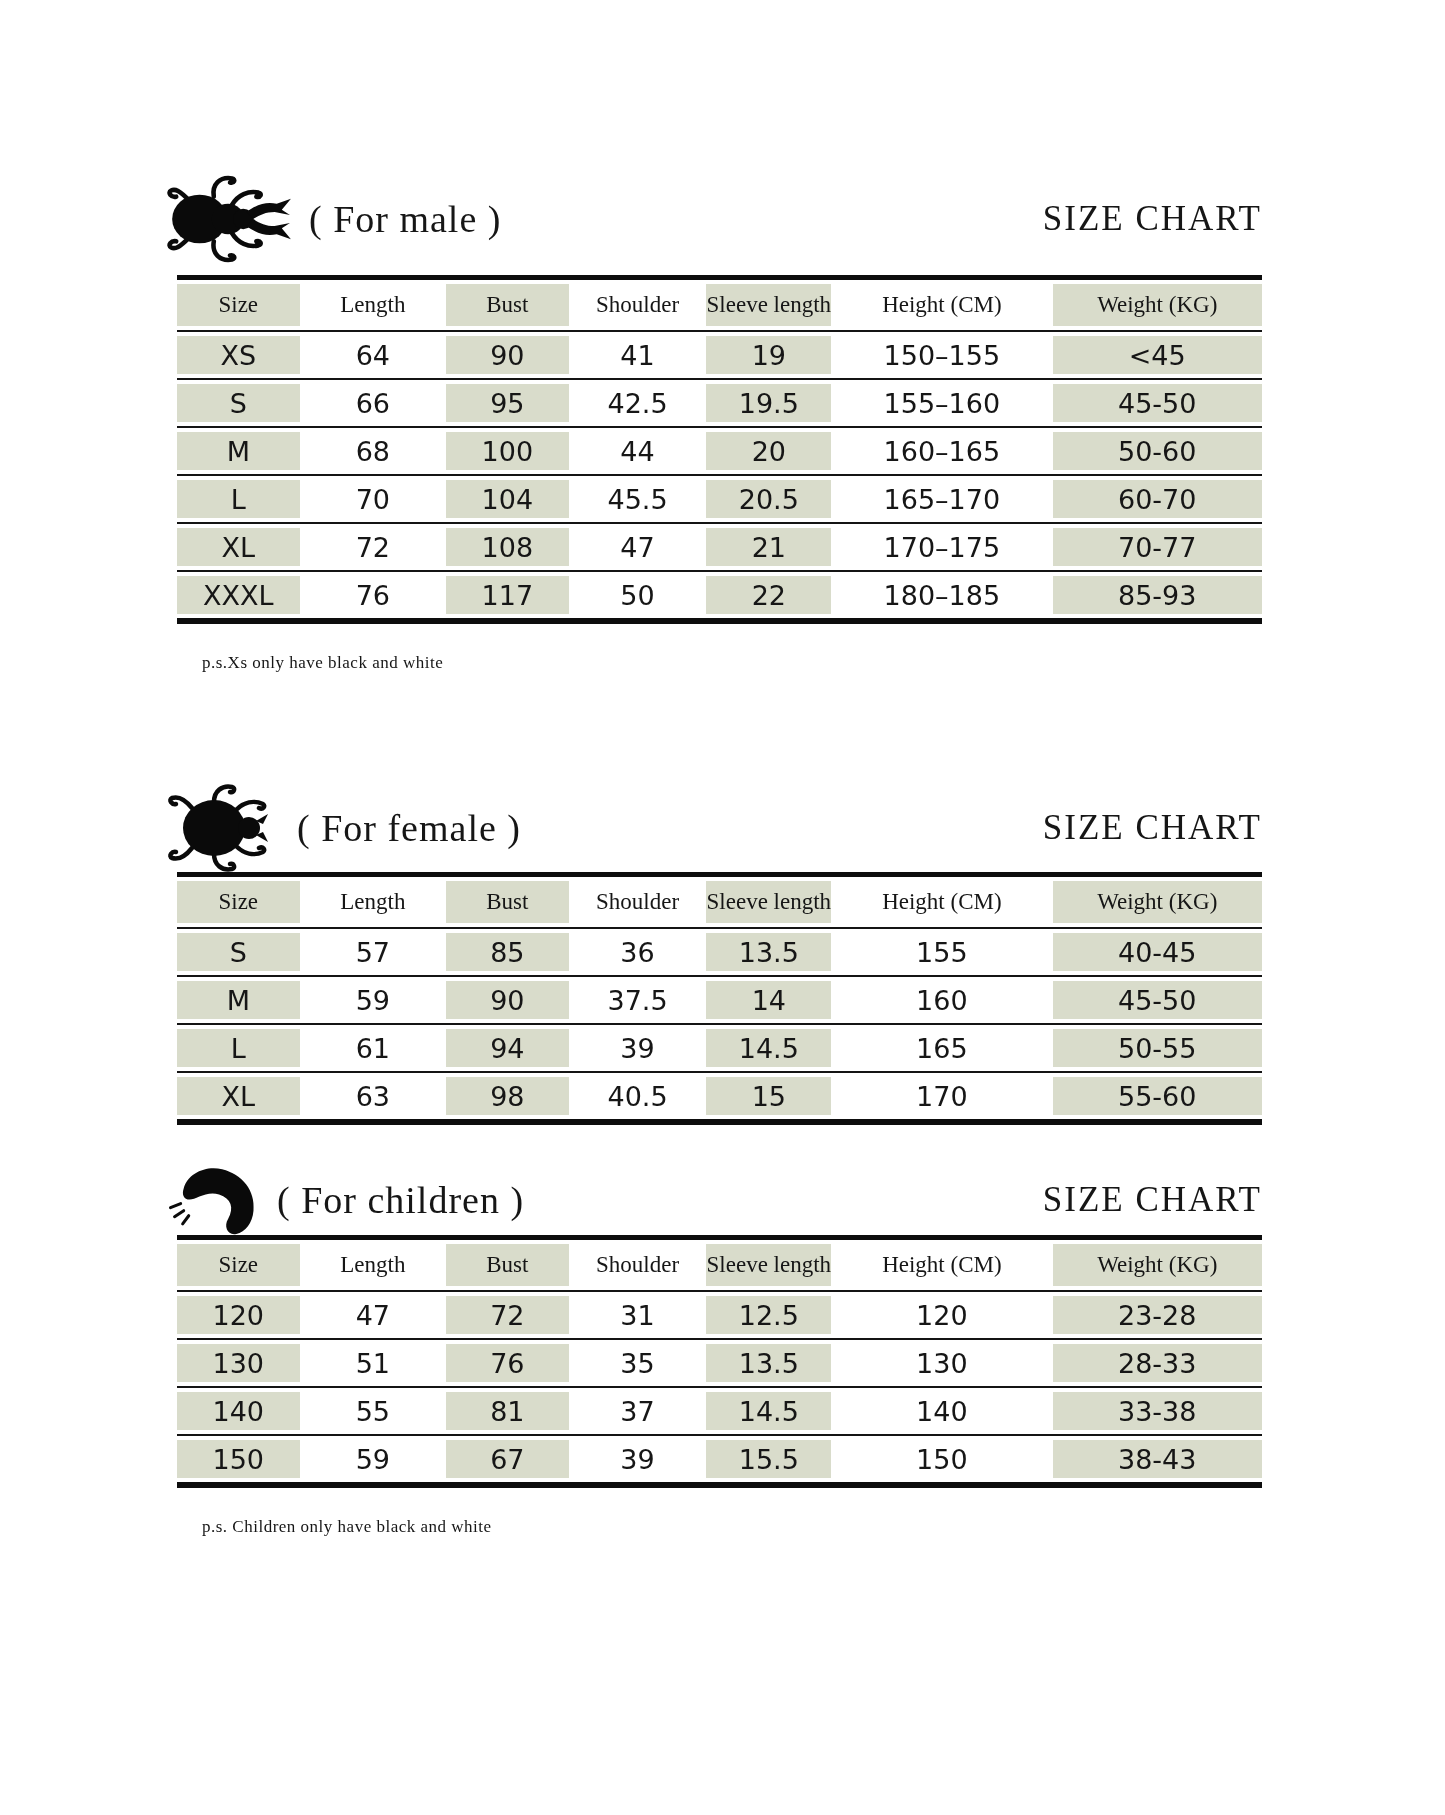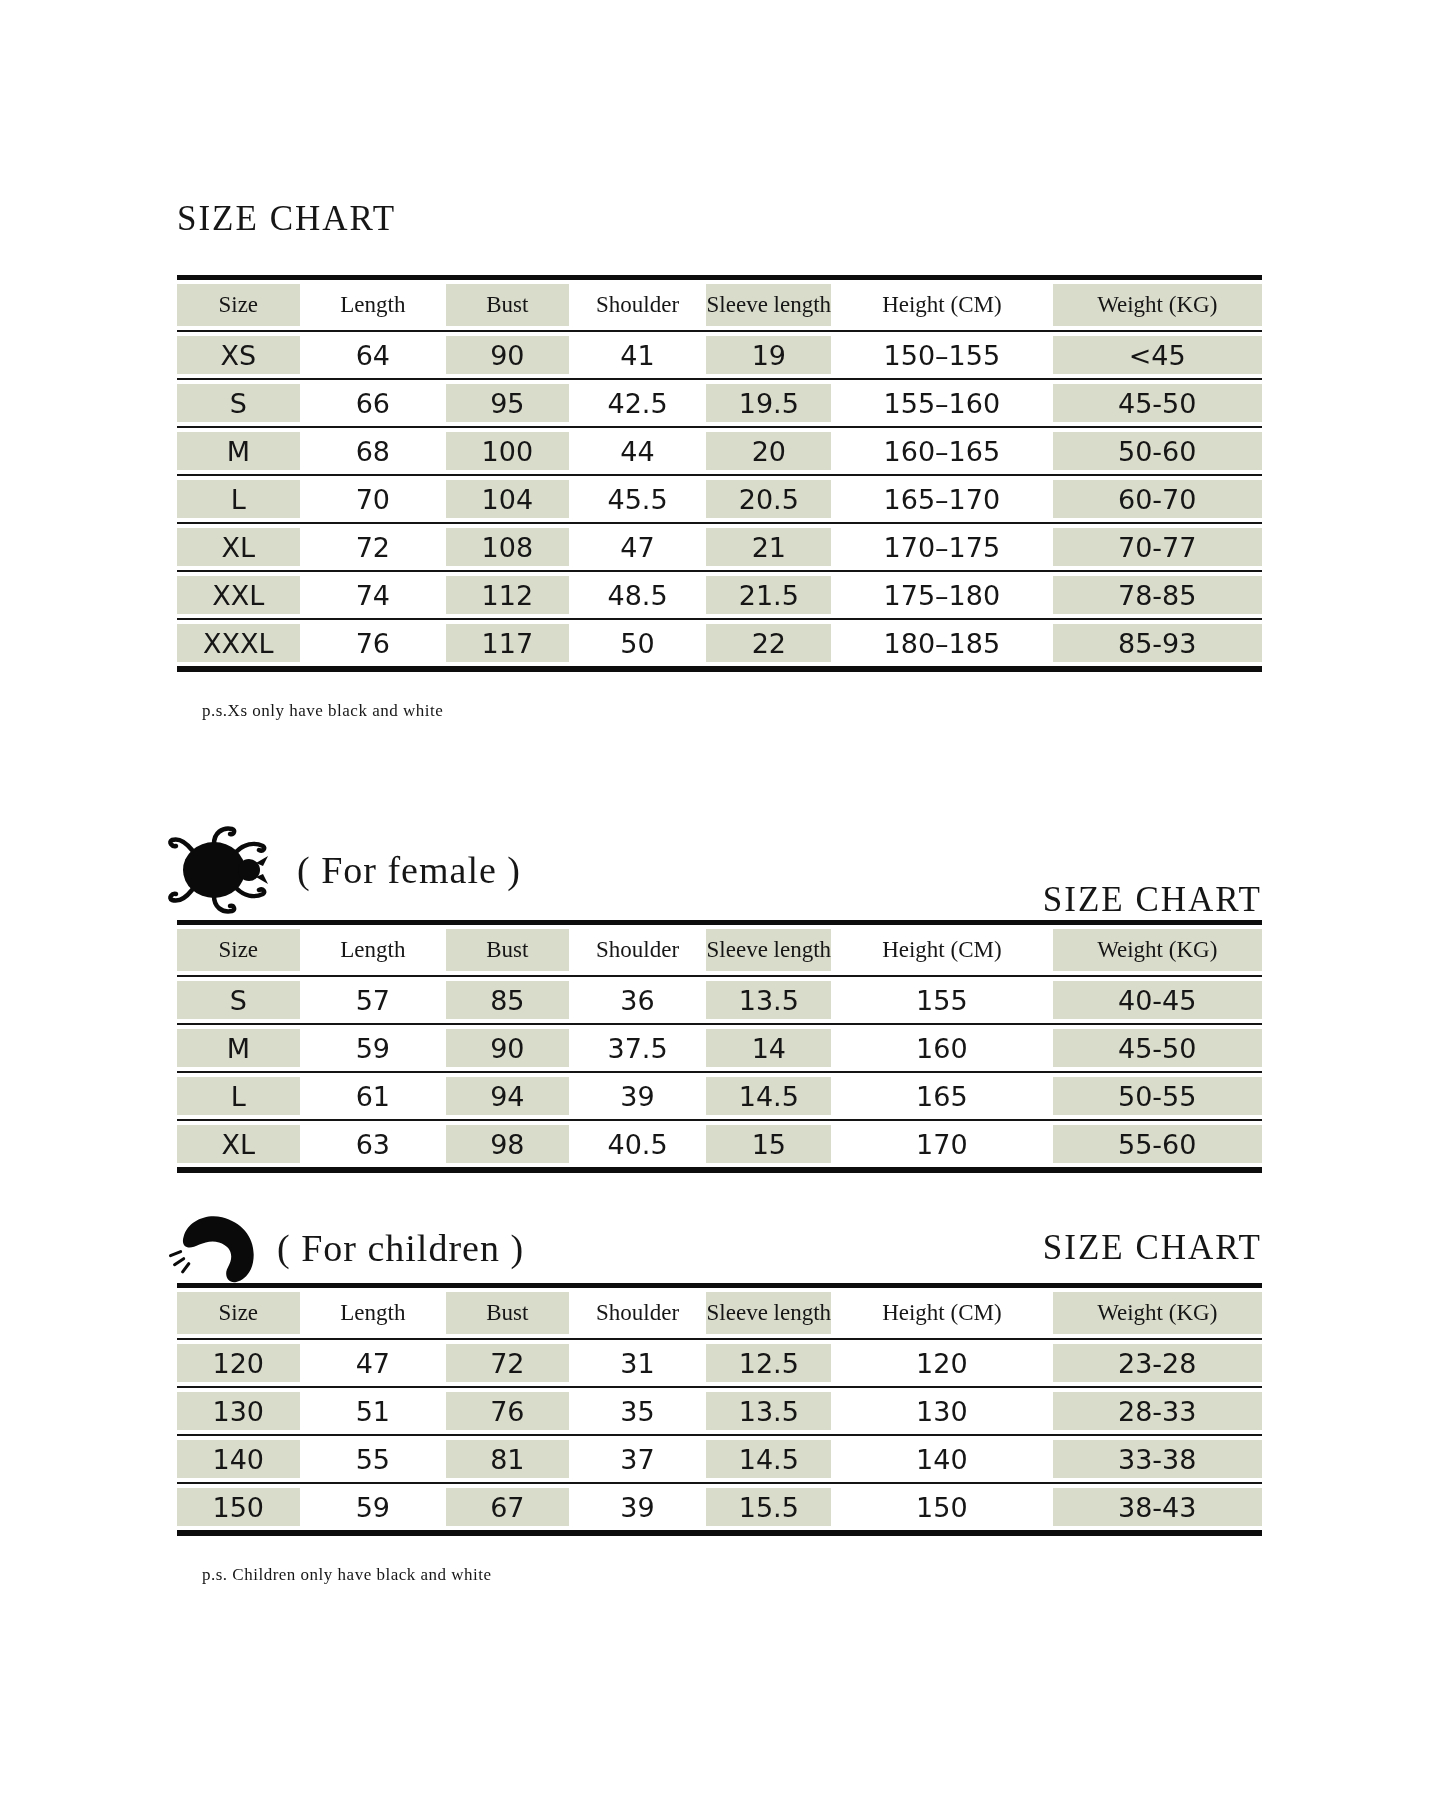--- a/index.html
+++ b/index.html
@@ -20,21 +20,21 @@
   .label{
     font-size:38px;letter-spacing:1px;margin-left:14px;white-space:nowrap;
   }
   .title{
     font-size:35px;font-weight:normal;letter-spacing:2px;margin:0;white-space:nowrap;
   }
 
   
   .section-male   .sec-head{height:112px;}
   .section-male{margin-top:163px;}
-  .section-female .sec-head{height:88px;align-items:flex-end;}
+  .section-female .sec-head{height:88px;}
   .section-female{margin-top:106px;}
   .section-children .sec-head{height:70px;}
   .section-children{margin-top:40px;}
   .section-children .icon svg{margin-top:-6px;}
 
   
   .size-table{
     border-top:5px solid #0d0d0d;
     border-bottom:6px solid #0d0d0d;
     text-align:center;
@@ -70,20 +70,38 @@
   .bugleg{fill:none;stroke:#0a0a0a;stroke-width:4.5;stroke-linecap:round;}
   .bugleg.thin{stroke-width:3;}
 </style>
 </head>
 <body>
 
 <div class="page">
   <div class="content" id="sections-root">
   <section class="section section-male">
     <div class="sec-head">
+      <div class="sec-left">
+        <span class="icon">
+              <svg width="134" height="106" viewBox="0 0 132 104">
+                <path class="bugleg" d="M28 34 C18 24 14 22 10 24 C6 26 10 31 15 30"></path>
+                <path class="bugleg" d="M52 30 C50 18 58 10 70 12 C74 13 72 17 68 16"></path>
+                <path class="bugleg" d="M70 38 C76 28 86 24 96 26 C100 27 98 31 94 30"></path>
+                <path class="bugleg" d="M28 70 C18 80 14 82 10 80 C6 78 10 73 15 74"></path>
+                <path class="bugleg" d="M52 74 C50 86 58 94 70 92 C74 91 72 87 68 88"></path>
+                <path class="bugleg" d="M70 66 C76 76 86 80 96 78 C100 77 98 73 94 74"></path>
+                <ellipse class="bug" cx="38" cy="52" rx="27" ry="24"></ellipse>
+                <ellipse class="bug" cx="66" cy="52" rx="16" ry="15"></ellipse>
+                <circle class="bug" cx="81" cy="52" r="10"></circle>
+                <path class="bug" d="M84 45 C96 37 104 35 114 37 L128 32 L119 43 L127 48 L112 45 C103 45 97 48 91 52 Z"></path>
+                <path class="bug" d="M84 59 C96 67 104 69 114 67 L128 72 L119 61 L127 56 L112 59 C103 59 97 56 91 52 Z"></path>
+              </svg>
+            </span>
+        <span class="label">( For male )</span>
+      </div>
       <h1 class="title">SIZE CHART</h1>
     </div>
     <div class="size-table">
       <div class="trow head">
             <div class="tcell green">Size</div>
             <div class="tcell">Length</div>
             <div class="tcell green">Bust</div>
             <div class="tcell">Shoulder</div>
             <div class="tcell green">Sleeve length</div>
             <div class="tcell">Height (CM)</div>
@@ -126,29 +144,20 @@
             <div class="tcell green">60-70</div>
           </div>
           <div class="trow">
             <div class="tcell green">XL</div>
             <div class="tcell">72</div>
             <div class="tcell green">108</div>
             <div class="tcell">47</div>
             <div class="tcell green">21</div>
             <div class="tcell">170–175</div>
             <div class="tcell green">70-77</div>
-          </div>
-          <div class="trow">
-            <div class="tcell green">XXL</div>
-            <div class="tcell">74</div>
-            <div class="tcell green">112</div>
-            <div class="tcell">48.5</div>
-            <div class="tcell green">21.5</div>
-            <div class="tcell">175–180</div>
-            <div class="tcell green">78-85</div>
           </div>
           <div class="trow">
             <div class="tcell green">XXXL</div>
             <div class="tcell">76</div>
             <div class="tcell green">117</div>
             <div class="tcell">50</div>
             <div class="tcell green">22</div>
             <div class="tcell">180–185</div>
             <div class="tcell green">85-93</div>
           </div>

